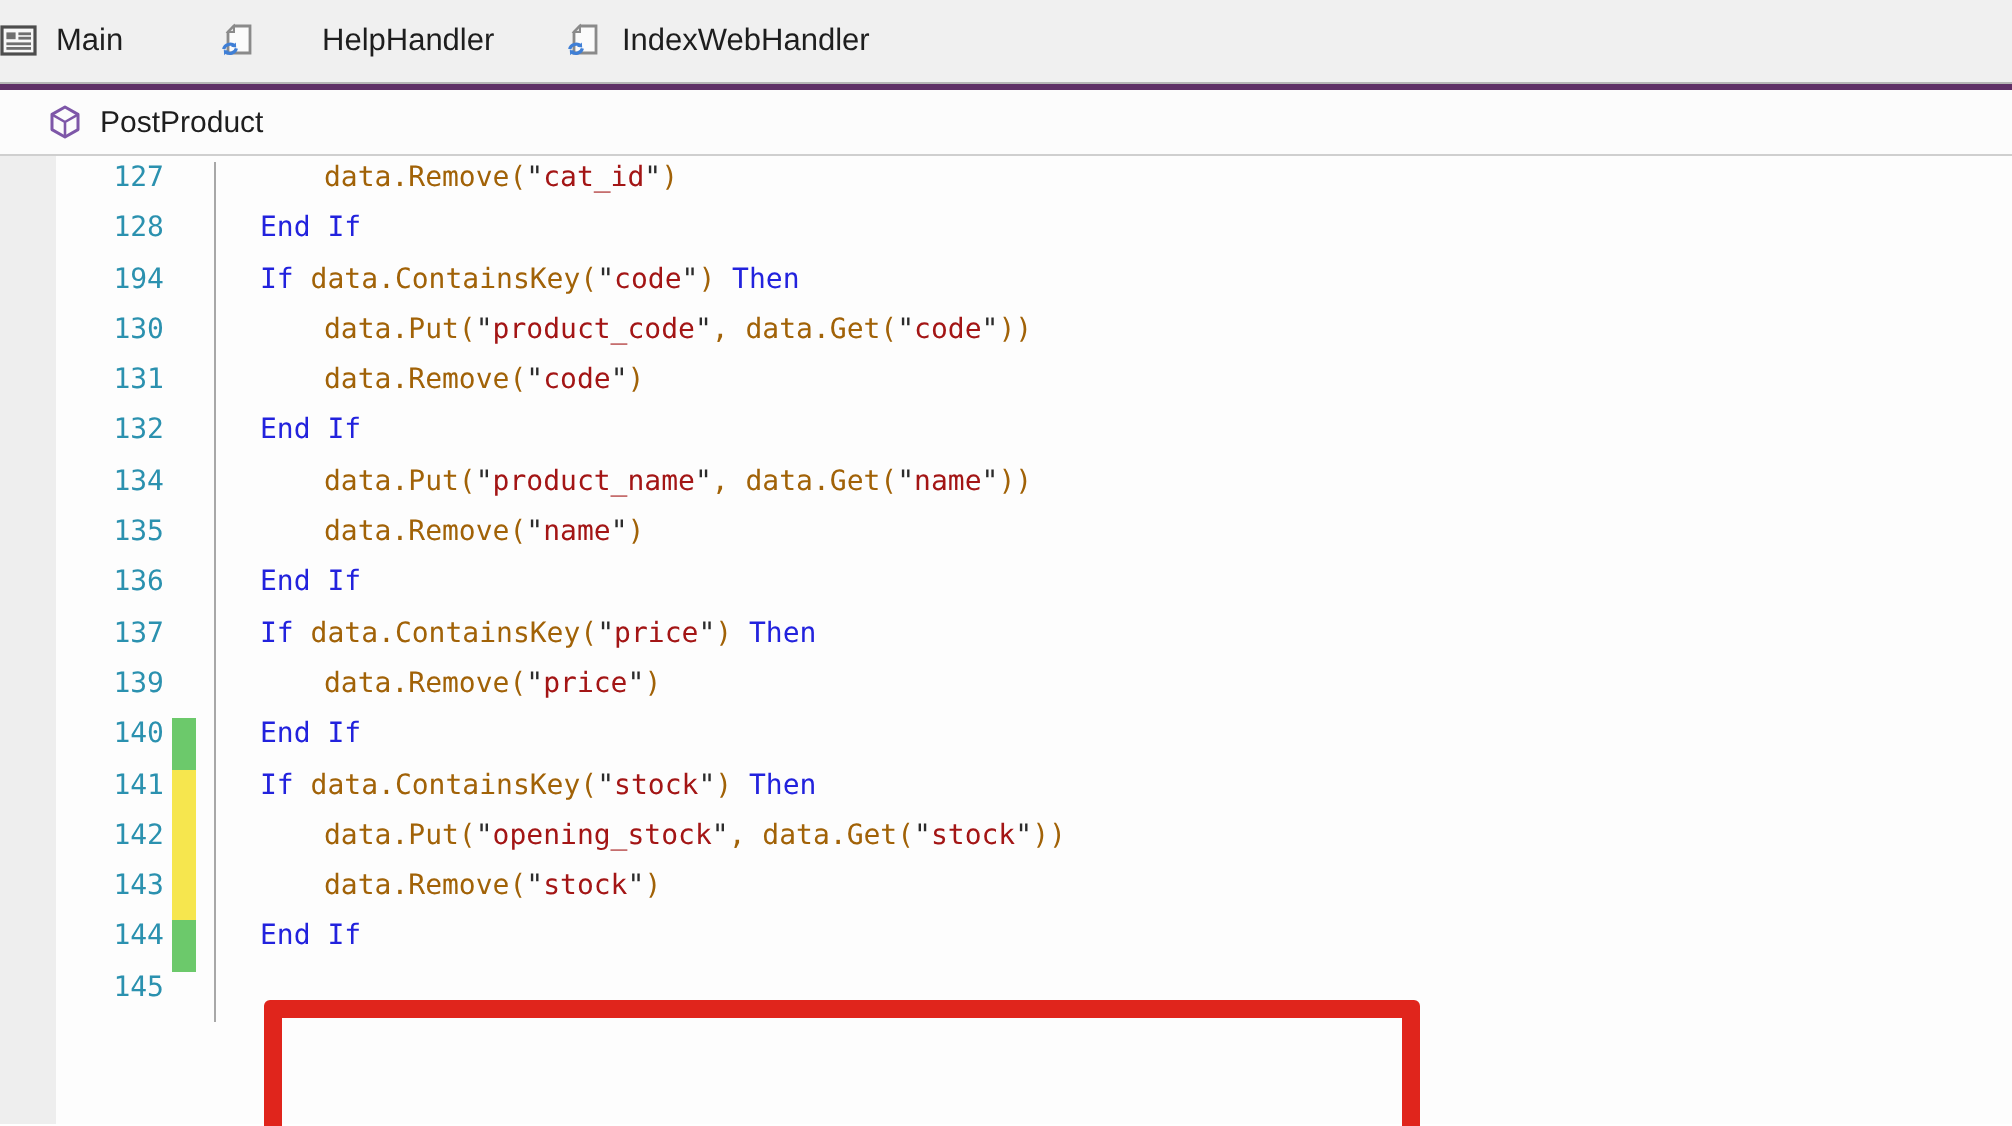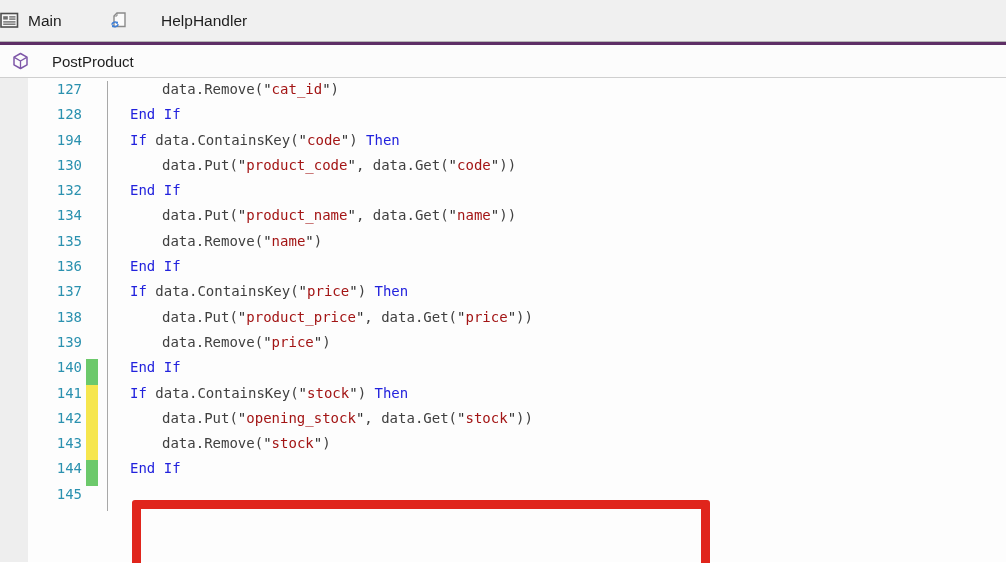--- a/index.html
+++ b/index.html
@@ -58,22 +58,22 @@
     border-top:1px solid #b5b5b5;
   }
 
   
   .navbar {
     height:33px;
     background:#fcfcfc;
     border-bottom:1px solid #cfcfcf;
     display:flex;
     align-items:center;
-    gap:23px;
-    padding-left:12px;
+    gap:9px;
+    padding-left:24px;
     font-size:15px;
   }
 
   
   .editor {
     position:relative;
     height:484px;
     background:#fdfdfd;
     font-family:"DejaVu Sans Mono", monospace;
     font-size:14px;
@@ -95,21 +95,21 @@
   .marker.green  { background:#6cc96b; }
   .marker.yellow { background:#f6e64e; }
   .gutter-gap {
     width:10px; height:25.3px; flex:none;
     border-right:1px solid #a8a8a8;
   }
   .codeln { white-space:pre; color:#1e1e1e; }
   .t-k { color:#2222dd; }
   .t-s { color:#a31515; }
   .t-q { color:#2b2b2b; }
-  .t-p { color:#404040; }
+  .t-p { color:#a16207; }
 
   
   .annotation-rect {
     position:absolute;
     left:132px; top:422px;
     width:578px; height:126px;
     border:9px solid #e0251c;
     border-radius:3px;
     z-index:5;
     pointer-events:none;
@@ -141,20 +141,33 @@
         <path d="M7 2 L4 5 H7 Z" fill="#e2e2e2" stroke="#8a8a8a" stroke-width="1"></path>
         <path d="M1.8 13.6 a3.4 3.4 0 0 1 5.6 -1.6" fill="none" stroke="#3f7fd6" stroke-width="1.6"></path>
         <path d="M7.9 10.2 l0.2 2.6 -2.6 -0.4 Z" fill="#3f7fd6"></path>
         <path d="M8.2 13.2 a3.4 3.4 0 0 1 -5.6 1.6" fill="none" stroke="#3f7fd6" stroke-width="1.6"></path>
         <path d="M2.1 16.6 l-0.2 -2.6 2.6 0.4 Z" fill="#3f7fd6"></path>
       </svg>
     </span>
     <span>HelpHandler</span>
   </div>
 
+  <div class="tab tab-index">
+    <span class="ticon">
+      <svg width="19" height="19" viewBox="0 0 19 19">
+        <path d="M7 2 H15 V15.5 H4 V5 Z" fill="#fbfbfb" stroke="#8a8a8a" stroke-width="1.4"></path>
+        <path d="M7 2 L4 5 H7 Z" fill="#e2e2e2" stroke="#8a8a8a" stroke-width="1"></path>
+        <path d="M1.8 13.6 a3.4 3.4 0 0 1 5.6 -1.6" fill="none" stroke="#3f7fd6" stroke-width="1.6"></path>
+        <path d="M7.9 10.2 l0.2 2.6 -2.6 -0.4 Z" fill="#3f7fd6"></path>
+        <path d="M8.2 13.2 a3.4 3.4 0 0 1 -5.6 1.6" fill="none" stroke="#3f7fd6" stroke-width="1.6"></path>
+        <path d="M2.1 16.6 l-0.2 -2.6 2.6 0.4 Z" fill="#3f7fd6"></path>
+      </svg>
+    </span>
+    <span>IndexWebHandler</span>
+  </div>
 
 
 </div>
 
 <div class="purple-rule"></div>
 
 <div class="navbar">
   <span style="display:flex;align-items:center;">
     <svg width="17" height="18" viewBox="0 0 17 18">
       <path d="M8.5 1.5 L15 5.2 V12.8 L8.5 16.5 L2 12.8 V5.2 Z" fill="none" stroke="#7e57a8" stroke-width="1.5" stroke-linejoin="round"></path>
@@ -185,20 +198,26 @@
         <div class="gutter-gap"></div>
         <div class="codeln" style="padding-left: 22px;"><span class="t-k">If </span><span class="t-p">data.ContainsKey(</span><span class="t-q">"</span><span class="t-s">code</span><span class="t-q">"</span><span class="t-p">) </span><span class="t-k">Then</span></div>
       </div>
       <div class="row">
         <div class="lnum">130</div>
         <div class="marker"></div>
         <div class="gutter-gap"></div>
         <div class="codeln" style="padding-left: 54px;"><span class="t-p">data.Put(</span><span class="t-q">"</span><span class="t-s">product_code</span><span class="t-q">"</span><span class="t-p">, data.Get(</span><span class="t-q">"</span><span class="t-s">code</span><span class="t-q">"</span><span class="t-p">))</span></div>
       </div>
       <div class="row">
+        <div class="lnum">131</div>
+        <div class="marker"></div>
+        <div class="gutter-gap"></div>
+        <div class="codeln" style="padding-left: 54px;"><span class="t-p">data.Remove(</span><span class="t-q">"</span><span class="t-s">code</span><span class="t-q">"</span><span class="t-p">)</span></div>
+      </div>
+      <div class="row">
         <div class="lnum">132</div>
         <div class="marker"></div>
         <div class="gutter-gap"></div>
         <div class="codeln" style="padding-left: 22px;"><span class="t-k">End If</span></div>
       </div>
       <div class="row">
         <div class="lnum">134</div>
         <div class="marker"></div>
         <div class="gutter-gap"></div>
         <div class="codeln" style="padding-left: 54px;"><span class="t-p">data.Put(</span><span class="t-q">"</span><span class="t-s">product_name</span><span class="t-q">"</span><span class="t-p">, data.Get(</span><span class="t-q">"</span><span class="t-s">name</span><span class="t-q">"</span><span class="t-p">))</span></div>
@@ -213,26 +232,20 @@
         <div class="lnum">136</div>
         <div class="marker"></div>
         <div class="gutter-gap"></div>
         <div class="codeln" style="padding-left: 22px;"><span class="t-k">End If</span></div>
       </div>
       <div class="row">
         <div class="lnum">137</div>
         <div class="marker"></div>
         <div class="gutter-gap"></div>
         <div class="codeln" style="padding-left: 22px;"><span class="t-k">If </span><span class="t-p">data.ContainsKey(</span><span class="t-q">"</span><span class="t-s">price</span><span class="t-q">"</span><span class="t-p">) </span><span class="t-k">Then</span></div>
-      </div>
-      <div class="row">
-        <div class="lnum">138</div>
-        <div class="marker"></div>
-        <div class="gutter-gap"></div>
-        <div class="codeln" style="padding-left: 54px;"><span class="t-p">data.Put(</span><span class="t-q">"</span><span class="t-s">product_price</span><span class="t-q">"</span><span class="t-p">, data.Get(</span><span class="t-q">"</span><span class="t-s">price</span><span class="t-q">"</span><span class="t-p">))</span></div>
       </div>
       <div class="row">
         <div class="lnum">139</div>
         <div class="marker"></div>
         <div class="gutter-gap"></div>
         <div class="codeln" style="padding-left: 54px;"><span class="t-p">data.Remove(</span><span class="t-q">"</span><span class="t-s">price</span><span class="t-q">"</span><span class="t-p">)</span></div>
       </div>
       <div class="row">
         <div class="lnum">140</div>
         <div class="marker green"></div>

